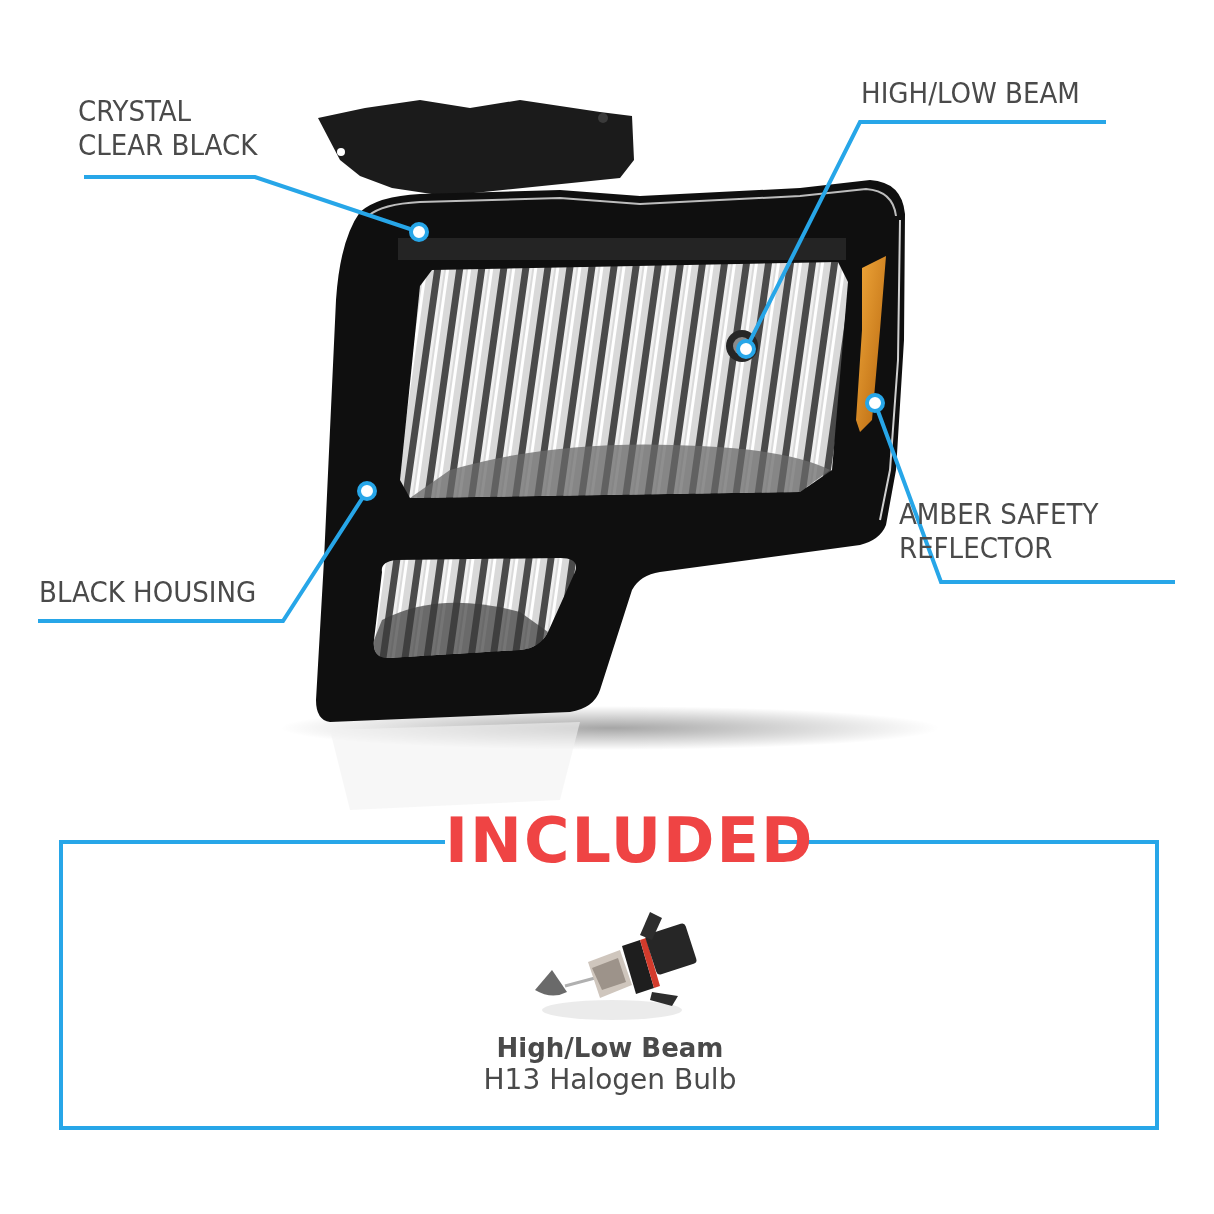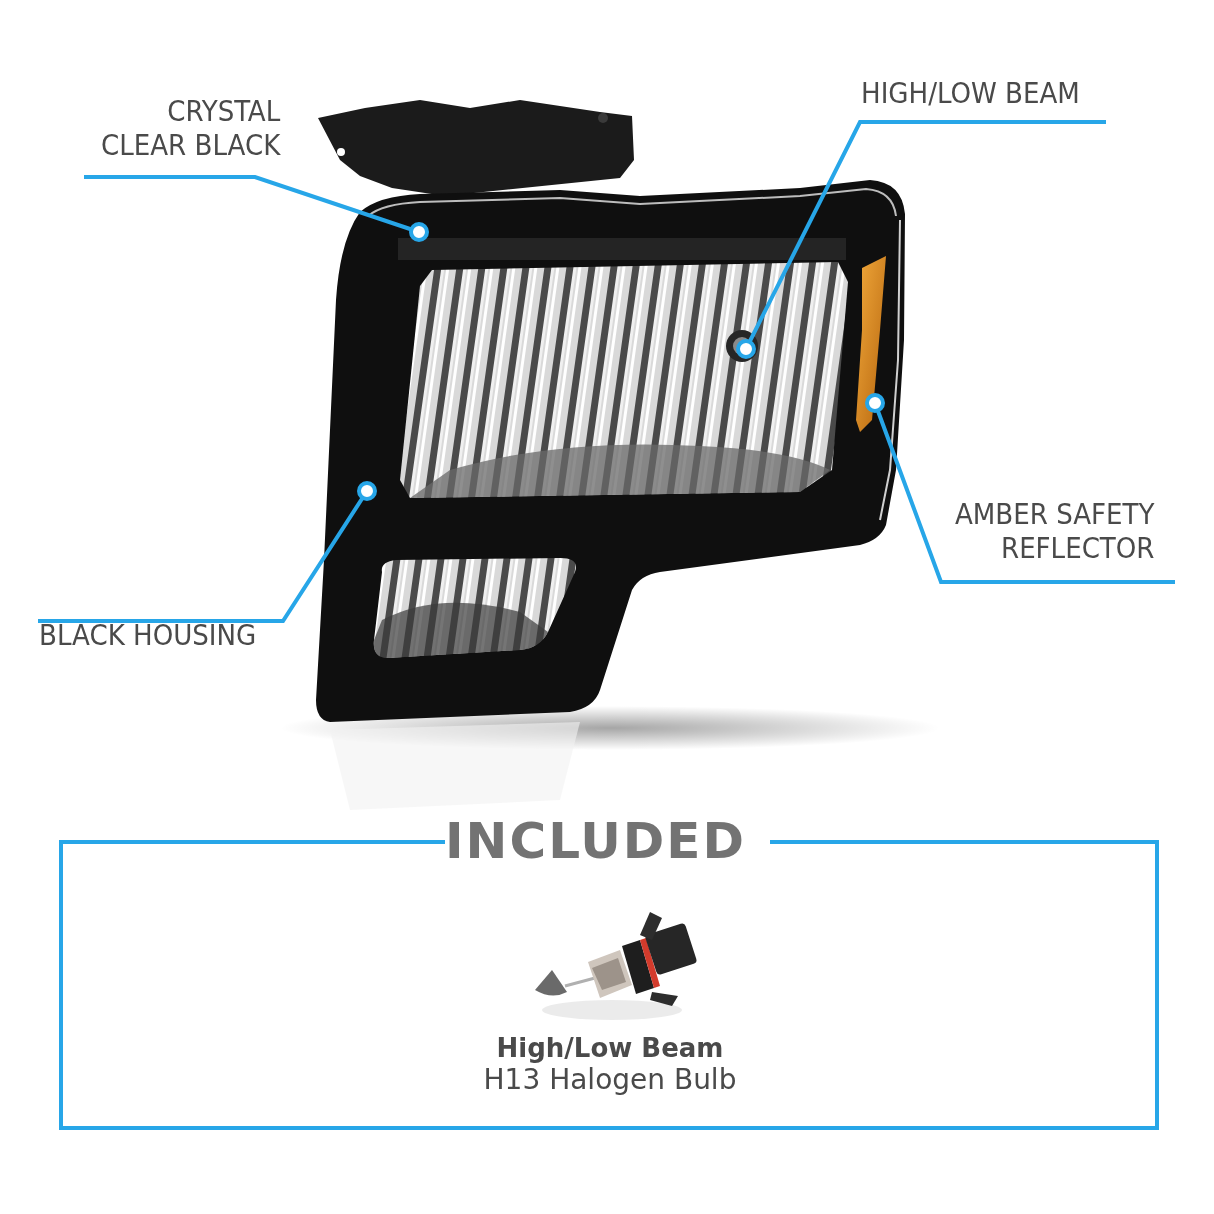--- a/index.html
+++ b/index.html
@@ -4,26 +4,26 @@
   <style>
     html, body { margin: 0; padding: 0; background: #ffffff; }
     body { width: 1214px; height: 1214px; position: relative; overflow: hidden;
            font-family: "DejaVu Sans", "Liberation Sans", sans-serif; }
     .canvas { position: absolute; left: 0; top: 0; width: 1214px; height: 1214px; }
     .svg-layer { position: absolute; left: 0; top: 0; width: 1214px; height: 1214px; }
     .label { position: absolute; color: #4a4a4a; font-size: 29px; line-height: 34px;
              letter-spacing: 0px; font-weight: 400; white-space: nowrap;
              font-family: "DejaVu Sans", sans-serif; font-stretch: condensed; }
     .label span { display: block; }
-    .lbl-crystal { left: 101px; top: 94px; text-align: right; }
+    .lbl-crystal { left: 78px; top: 94px; }
     .lbl-highlow { left: 861px; top: 76px; }
-    .lbl-amber { left: 955px; top: 497px; text-align: right; }
-    .lbl-housing { left: 39px; top: 575px; margin-top: 43px; }
-    .included-title { position: absolute; left: 445px; top: 812px; width: 325px; text-align: left;
-                      font-size: 50px; font-weight: 700; color: #737373; letter-spacing: 2px;
+    .lbl-amber { left: 899px; top: 497px; }
+    .lbl-housing { left: 39px; top: 575px; }
+    .included-title { position: absolute; left: 445px; top: 812px; width: 325px; text-align: right;
+                      font-size: 62px; font-weight: 700; color: #ef4444; letter-spacing: 2px;
                       background: #ffffff; line-height: 58px; font-family: "DejaVu Sans", sans-serif; }
     .included-box { position: absolute; left: 59px; top: 840px; width: 1092px; height: 282px;
                     border: 4px solid #27a6e8; background: transparent; }
     .bulb-caption { position: absolute; left: 420px; top: 1032px; width: 380px; text-align: center; color: #4a4a4a; }
     .bulb-caption .bold { font-size: 26px; font-weight: 700; line-height: 32px; }
     .bulb-caption .reg { font-size: 28px; font-weight: 400; line-height: 32px; }
   </style>
 </head>
 <body>
 

